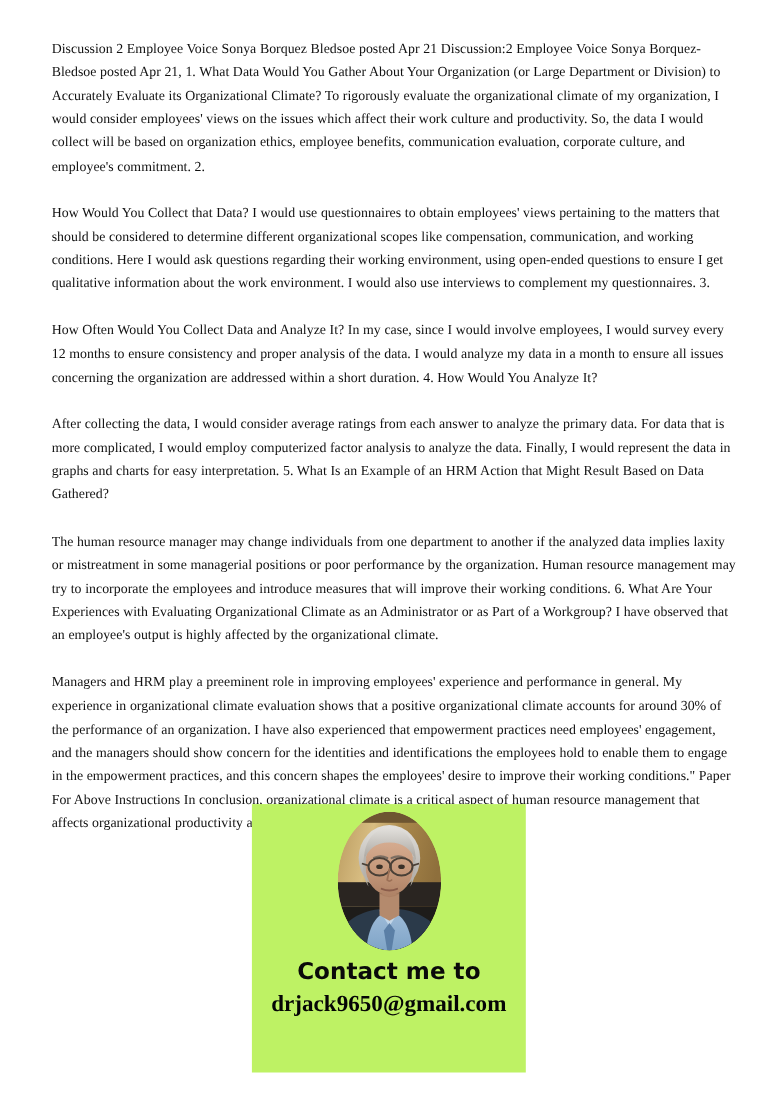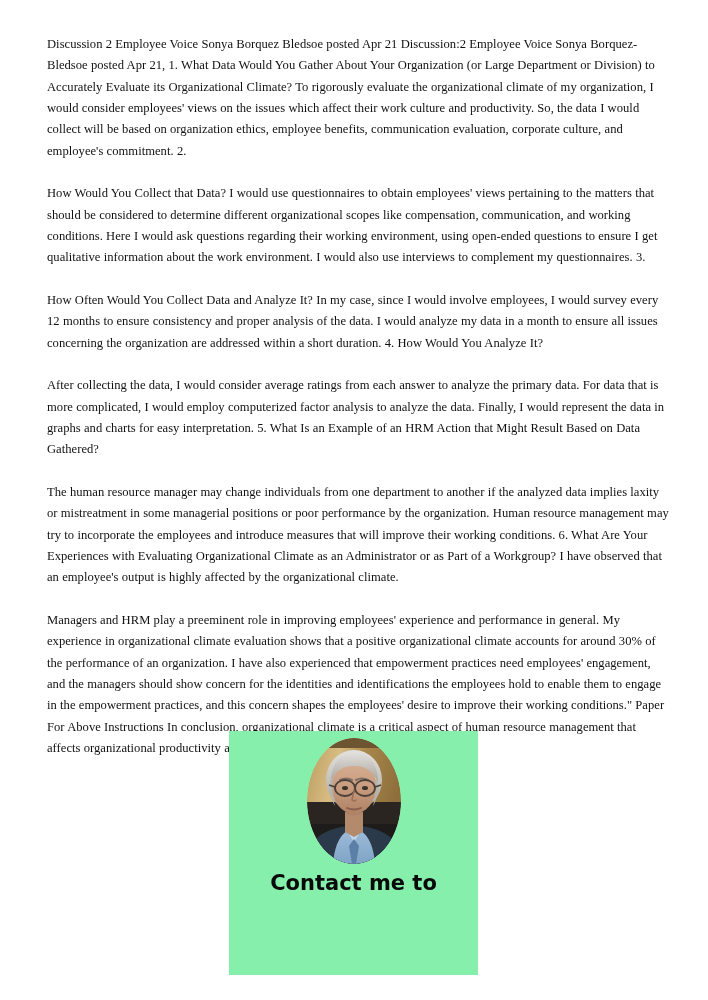--- a/index.html
+++ b/index.html
@@ -91,21 +91,21 @@
 
 <div id="doc">
   <p class="para">Discussion 2 Employee Voice Sonya Borquez Bledsoe posted Apr 21 Discussion:2 Employee Voice Sonya Borquez-Bledsoe posted Apr 21, 1. What Data Would You Gather About Your Organization (or Large Department or Division) to Accurately Evaluate its Organizational Climate? To rigorously evaluate the organizational climate of my organization, I would consider employees' views on the issues which affect their work culture and productivity. So, the data I would collect will be based on organization ethics, employee benefits, communication evaluation, corporate culture, and employee's commitment. 2.</p>
   <p class="para">How Would You Collect that Data? I would use questionnaires to obtain employees' views pertaining to the matters that should be considered to determine different organizational scopes like compensation, communication, and working conditions. Here I would ask questions regarding their working environment, using open-ended questions to ensure I get qualitative information about the work environment. I would also use interviews to complement my questionnaires. 3.</p>
   <p class="para">How Often Would You Collect Data and Analyze It? In my case, since I would involve employees, I would survey every 12 months to ensure consistency and proper analysis of the data. I would analyze my data in a month to ensure all issues concerning the organization are addressed within a short duration. 4. How Would You Analyze It?</p>
   <p class="para">After collecting the data, I would consider average ratings from each answer to analyze the primary data. For data that is more complicated, I would employ computerized factor analysis to analyze the data. Finally, I would represent the data in graphs and charts for easy interpretation. 5. What Is an Example of an HRM Action that Might Result Based on Data Gathered?</p>
   <p class="para">The human resource manager may change individuals from one department to another if the analyzed data implies laxity or mistreatment in some managerial positions or poor performance by the organization. Human resource management may try to incorporate the employees and introduce measures that will improve their working conditions. 6. What Are Your Experiences with Evaluating Organizational Climate as an Administrator or as Part of a Workgroup? I have observed that an employee's output is highly affected by the organizational climate.</p>
   <p class="para">Managers and HRM play a preeminent role in improving employees' experience and performance in general. My experience in organizational climate evaluation shows that a positive organizational climate accounts for around 30% of the performance of an organization. I have also experienced that empowerment practices need employees' engagement, and the managers should show concern for the identities and identifications the employees hold to enable them to engage in the empowerment practices, and this concern shapes the employees' desire to improve their working conditions." Paper For Above Instructions In conclusion, organizational climate is a critical aspect of human resource management that affects organizational productivity and employee satisfaction.</p>
 </div>
 
-<div id="contact-card" style="background: #86efac; align-items: center;">
+<div id="contact-card" style="background: #bef264; align-items: center;">
 
   <div class="avatar">
     <svg width="94" height="126" viewBox="0 0 94 126">
       <defs>
         <clipPath id="ovalClip">
           <ellipse cx="47" cy="63" rx="47" ry="63"></ellipse>
         </clipPath>
         <linearGradient id="wood" x1="0" y1="0" x2="1" y2="0.3">
           <stop offset="0" stop-color="#b99a5e"></stop>
           <stop offset="0.35" stop-color="#d8bd82"></stop>
@@ -168,13 +168,14 @@
         <path d="M47 52 L45 62 q 2 2 4 0" stroke="#9c7056" stroke-width="1.6" fill="none" stroke-linecap="round"></path>
 
         <path d="M40 70 q 7 3 14 0" stroke="#8a5c4a" stroke-width="1.8" fill="none" stroke-linecap="round"></path>
 
         <path d="M38 74 q 9 6 18 0" stroke="#a77a5e" stroke-width="1.2" fill="none" opacity="0.6"></path>
       </g>
     </svg>
   </div>
 
   <div class="card-line l1">Contact me to</div>
+  <div class="card-email">drjack9650@gmail.com</div>
 </div>
 
 </body></html>

